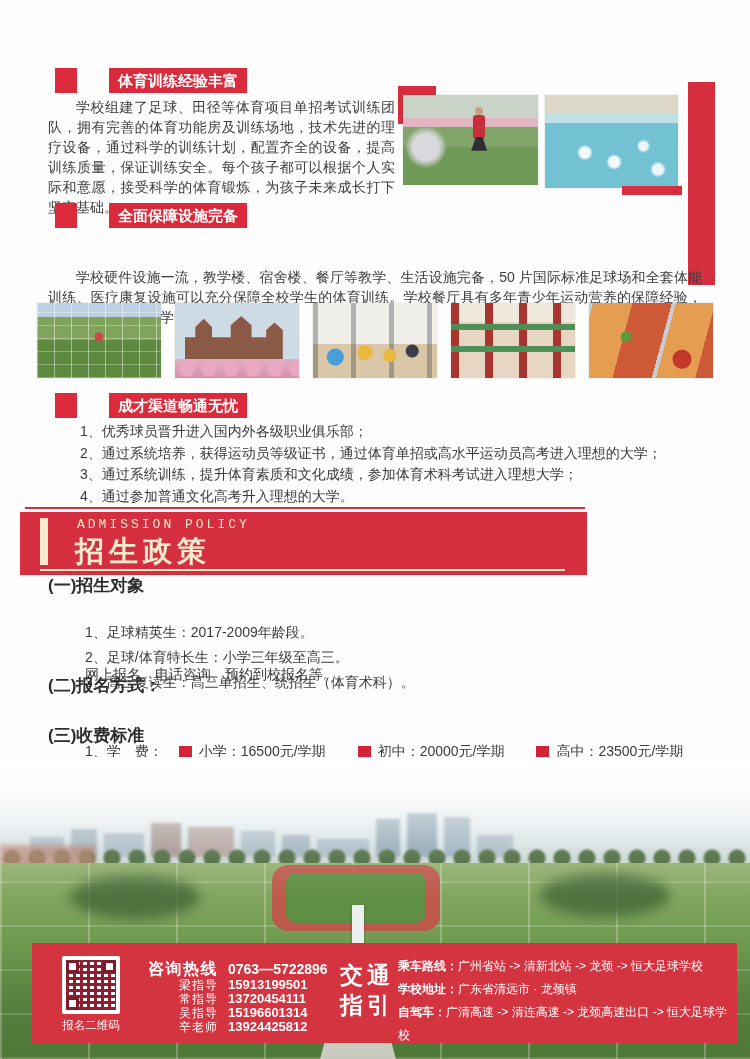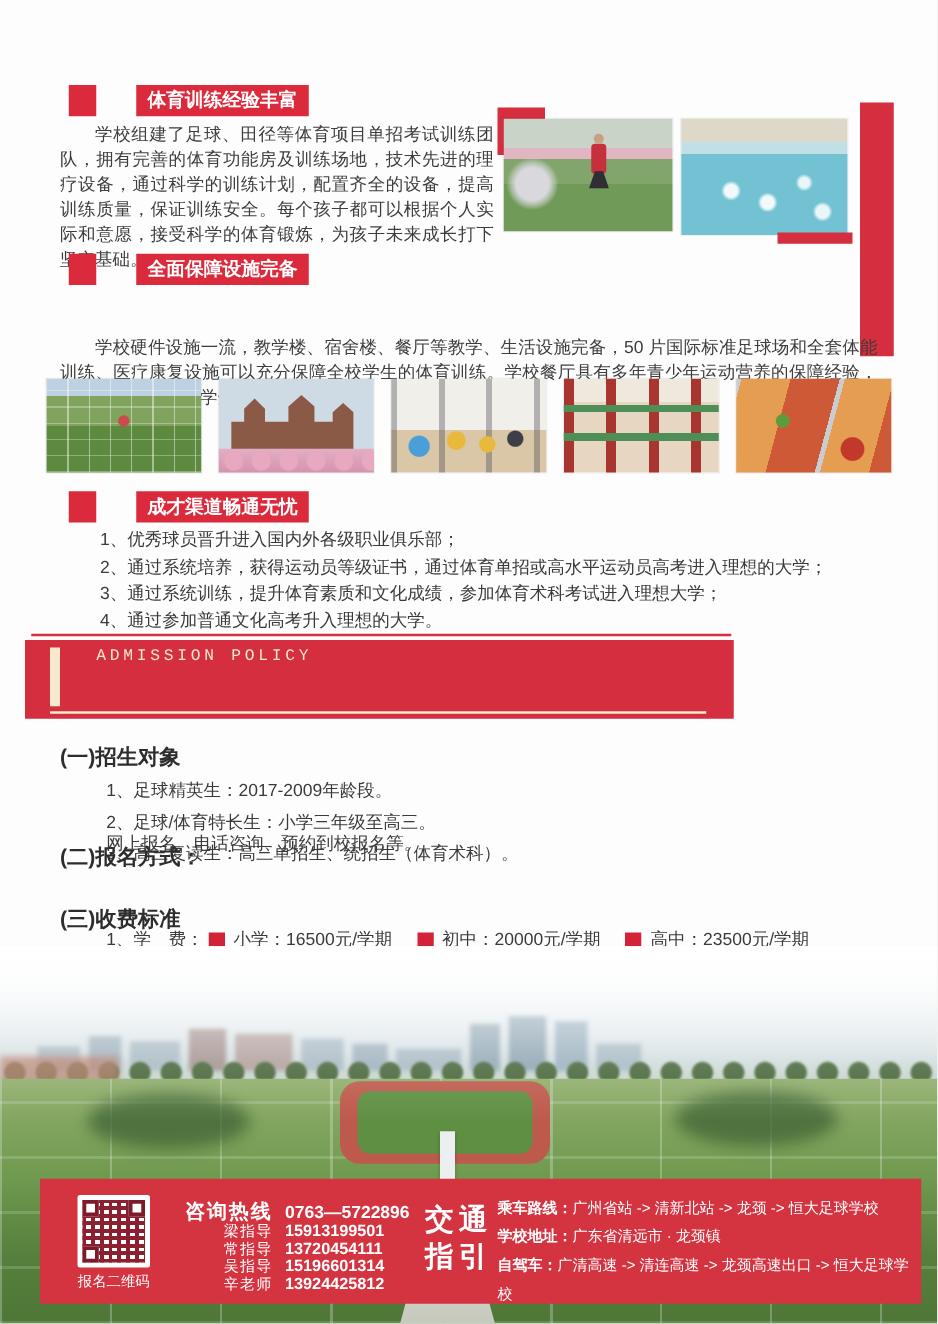--- a/index.html
+++ b/index.html
@@ -80,21 +80,21 @@
   .banner .bar{position:absolute;left:20px;top:6px;width:8px;height:47px;background:var(--cream);}
   .banner .en{position:absolute;left:57px;top:5px;font-family:"Liberation Mono","DejaVu Sans Mono",monospace;
               font-size:13px;letter-spacing:3px;color:var(--cream);}
   .banner .zh{position:absolute;left:55px;top:20px;font-size:29px;font-weight:bold;letter-spacing:5px;color:var(--cream);}
   .banner .underline{position:absolute;left:20px;bottom:4px;width:525px;height:2px;background:var(--cream);}
   
   .pol-h{position:absolute;left:48px;font-size:17px;font-weight:bold;color:#2d2d2d;}
   .pol-items{position:absolute;left:85px;font-size:14px;color:#3a3a3a;}
   .pol-items div{line-height:25px;}
   .fee-row{position:absolute;left:85px;font-size:14px;color:#3a3a3a;display:flex;align-items:center;justify-content:center;}
-  .fee-chip{display:flex;align-items:center;margin-left:20px;}
+  .fee-chip{display:flex;align-items:center;margin-left:32px;}
   .fee-chip .rsq{width:13px;height:13px;background:#d32338;margin-right:7px;}
   
   .aerial{position:absolute;left:0;top:757px;width:750px;height:302px;overflow:hidden;background:#fff;}
   .a-sky{position:absolute;top:0;left:0;width:100%;height:125px;
     background:linear-gradient(180deg,#ffffff 0,#f4f7f8 30px,#e5ebee 60px,#d4dfe1 88px,#c3d2c7 110px,#aec29b 125px);}
   .a-buildings{position:absolute;top:50px;left:0;width:100%;height:50px;display:flex;align-items:flex-end;gap:7px;
     padding:0 30px;box-sizing:border-box;filter:blur(1.5px);}
   .a-buildings i{display:block;background:#a9bac4;}
   .a-trees{position:absolute;top:88px;left:0;width:100%;height:26px;
     background:radial-gradient(circle 9px at 12px 13px,#47663a 0 8px,transparent 9px);
@@ -180,39 +180,40 @@
     <div>1、优秀球员晋升进入国内外各级职业俱乐部；</div>
     <div>2、通过系统培养，获得运动员等级证书，通过体育单招或高水平运动员高考进入理想的大学；</div>
     <div>3、通过系统训练，提升体育素质和文化成绩，参加体育术科考试进入理想大学；</div>
     <div>4、通过参加普通文化高考升入理想的大学。</div>
   </div>
 
   <span class="thin-line"></span>
   <div class="banner">
     <span class="bar"></span>
     <div class="en">ADMISSION POLICY</div>
+    <div class="zh">招生政策</div>
     <span class="underline"></span>
   </div>
 
-  <div class="pol-h" style="top:594px;">(一)招生对象</div>
+  <div class="pol-h" style="top:574px;">(一)招生对象</div>
   <div class="pol-items" style="top:620px;">
     <div>1、足球精英生：2017-2009年龄段。</div>
     <div>2、足球/体育特长生：小学三年级至高三。</div>
     <div>3、高三复读生：高三单招生、统招生（体育术科）。</div>
   </div>
 
   <div class="pol-h" style="top:674px;">(二)报名方式：</div>
   <div class="pol-items" style="top:662px;">
     <div>网上报名、电话咨询、预约到校报名等。</div>
   </div>
 
   <div class="pol-h" style="top:724px;">(三)收费标准</div>
   <div class="fee-row" style="top:743px;">
     <span>1、学　费：</span>
-    <span class="fee-chip" style="margin-left:4px;">
+    <span class="fee-chip" style="margin-left:16px;">
       <span class="rsq"></span>
       <span>小学：</span>
       <span>16500元/学期</span>
     </span>
     <span class="fee-chip">
       <span class="rsq"></span>
       <span>初中：</span>
       <span>20000元/学期</span>
     </span>
     <span class="fee-chip">

